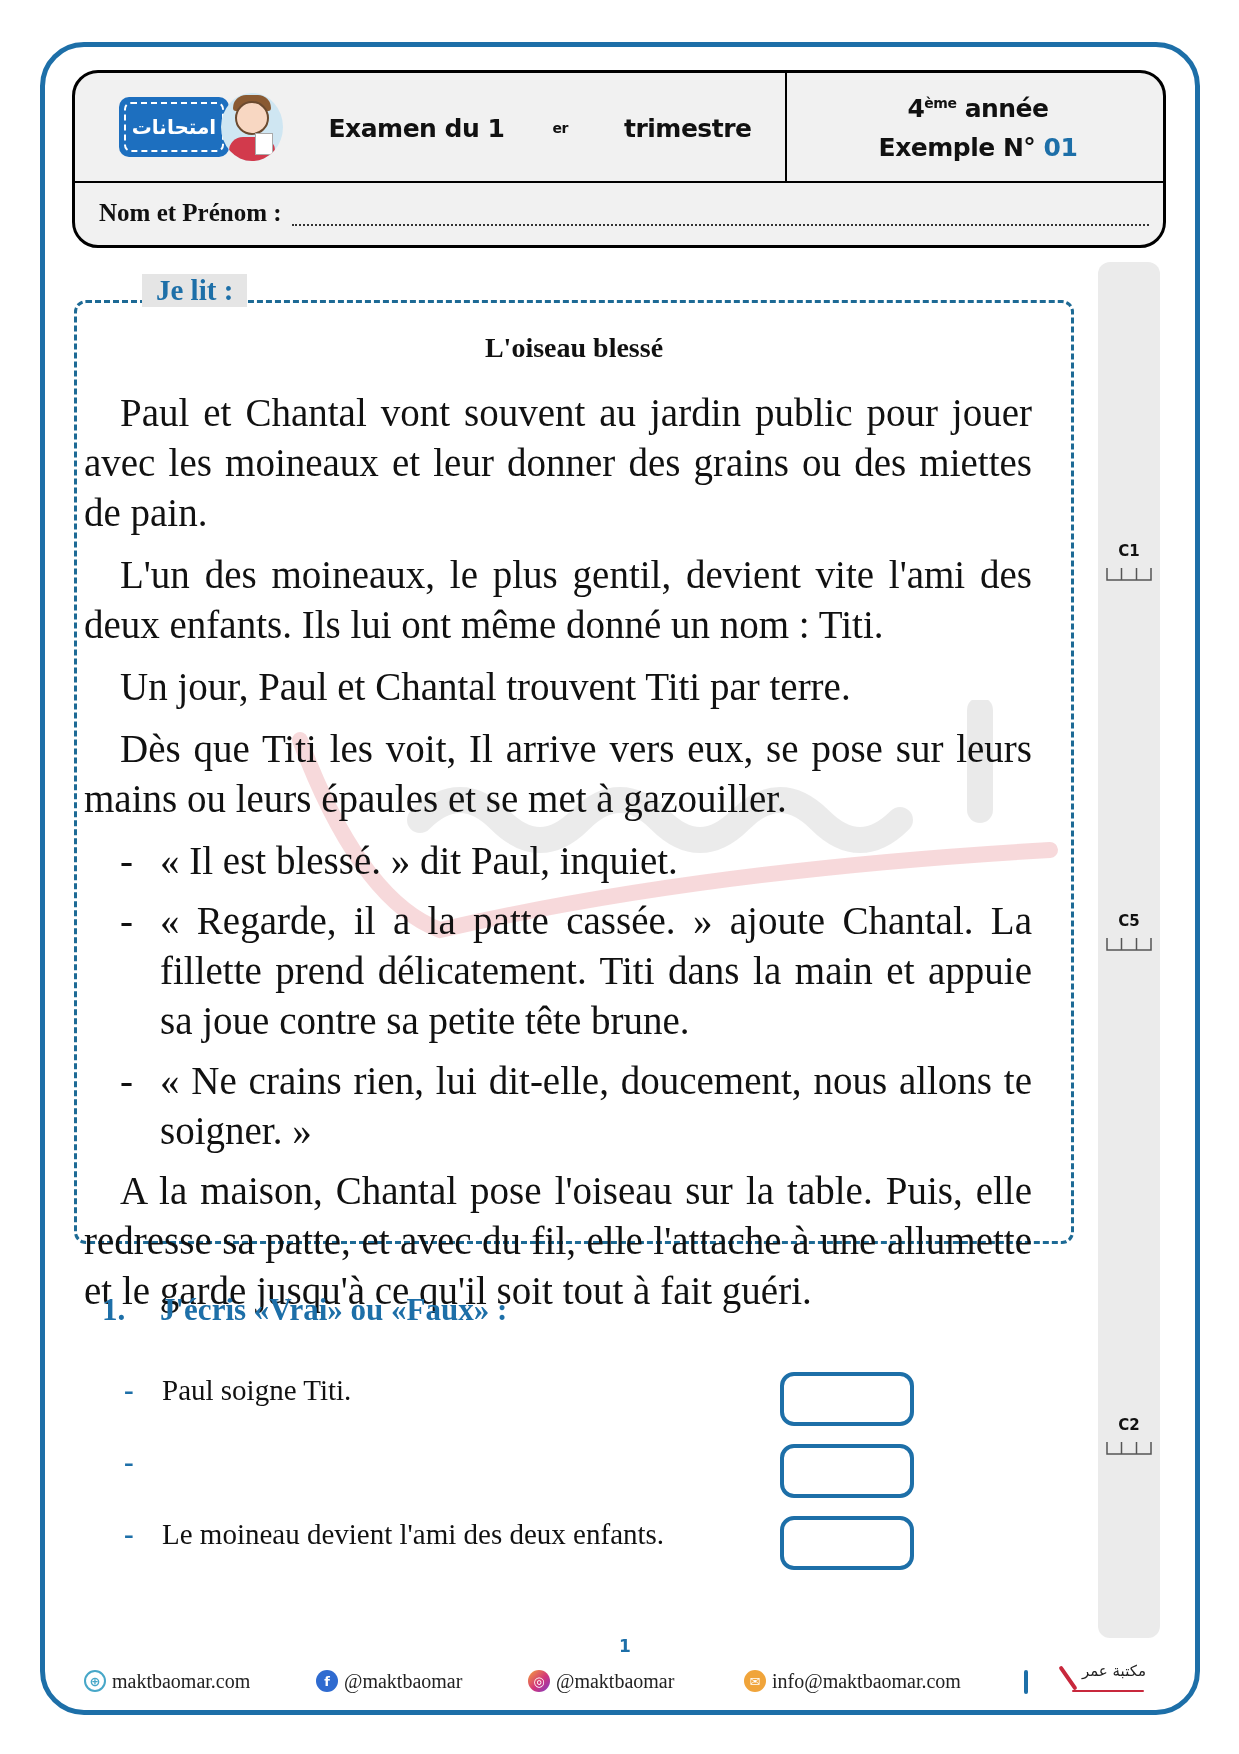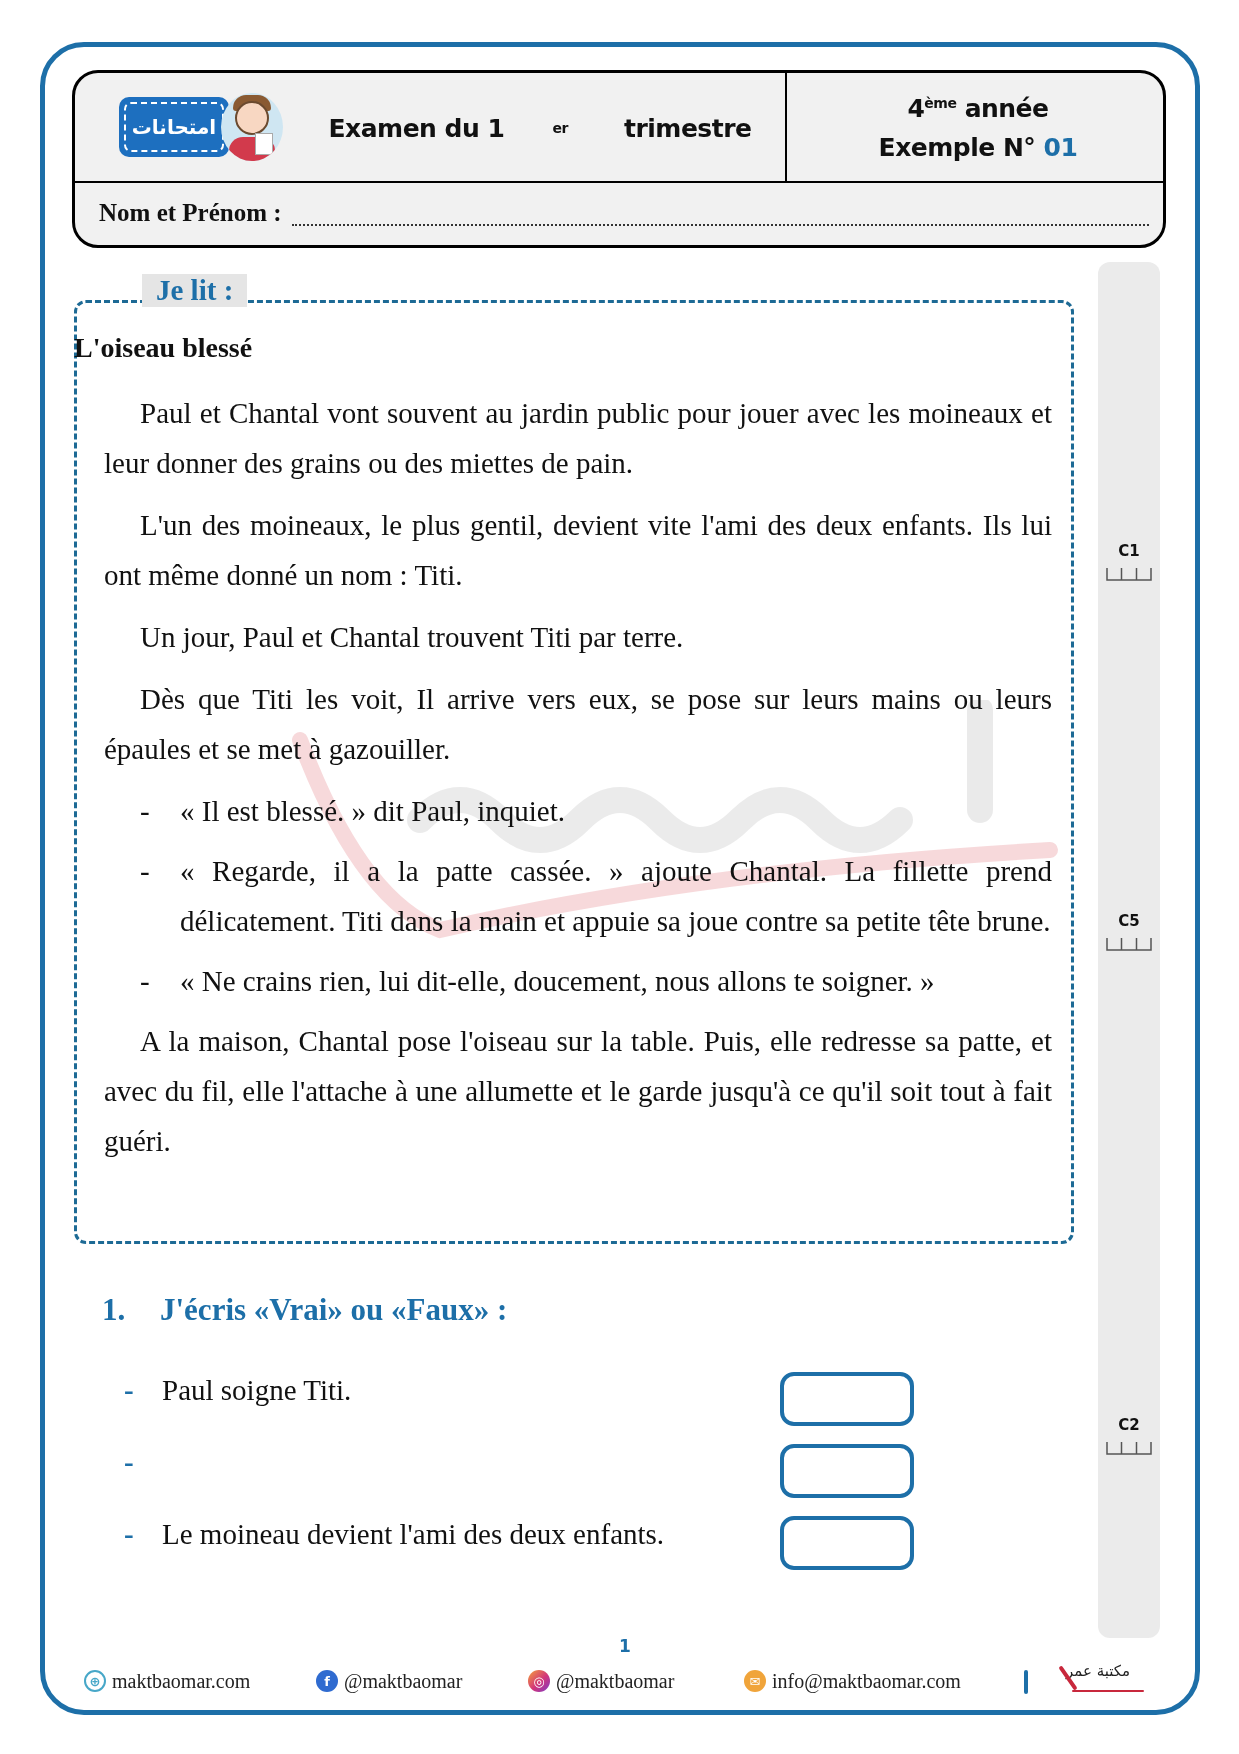--- a/index.html
+++ b/index.html
@@ -66,22 +66,22 @@
 
   
   .read-box {
     position: absolute; left: 74px; top: 300px; width: 1000px; height: 944px;
     border: 3px dashed #1d6a95; border-radius: 12px;
   }
   .read-label {
     position: absolute; left: 142px; top: 274px; padding: 0 14px; background: #e5e5e5;
     color: #1d6fa8; font-weight: bold; font-size: 29px;
   }
-  .read-title { position: absolute; left: 74px; top: 332px; width: 1000px; text-align: left; font-weight: bold; font-size: 28px; }
-  .story { position: absolute; left: 104px; top: 388px; width: 948px; font-size: 29px; line-height: 50px; text-align: justify; }
+  .read-title { position: absolute; left: 74px; top: 332px; width: 1000px; text-align: center; font-weight: bold; font-size: 28px; }
+  .story { position: absolute; left: 84px; top: 388px; width: 948px; font-size: 39px; line-height: 50px; text-align: justify; }
   .story p { margin-bottom: 12px; text-indent: 36px; }
   .story .dlg { display: flex; text-indent: 0; margin-bottom: 10px; padding-left: 36px; }
   .story .dlg .dash { width: 40px; flex: none; }
   .story .dlg .txt { flex: 1; text-align: justify; }
   .watermark { position: absolute; left: 280px; top: 700px; width: 780px; height: 260px; pointer-events: none; }
 
   
   .q-title { position: absolute; left: 102px; top: 1292px; color: #1d6fa8; font-weight: bold; font-size: 31px; }
   .q-title .n { display: inline-block; width: 58px; }
   .q-item { position: absolute; left: 124px; font-size: 29px; display: flex; align-items: center; }
@@ -93,21 +93,21 @@
 
   
   .page-num { position: absolute; left: 610px; top: 1636px; width: 30px; text-align: center; color: #1d6fa8; font-family: "DejaVu Sans", sans-serif; font-weight: bold; font-size: 17px; }
   .footer { position: absolute; top: 1666px; height: 30px; display: flex; align-items: center; font-size: 20px; color: #222; }
   .footer .ico { width: 22px; height: 22px; border-radius: 50%; margin-right: 6px; display: inline-flex; align-items: center; justify-content: center; color: #fff; font-family: "DejaVu Sans", sans-serif; font-weight: bold; font-size: 13px; }
   .ico-web { border: 2px solid #47a7c8; color: #47a7c8 !important; background: #fff; }
   .ico-fb { background: #2f6bd0; }
   .ico-ig { background: linear-gradient(135deg, #f5a13a, #d2347a 55%, #7b3cc8); }
   .ico-mail { background: #f0a43a; }
   .footer-sep { position: absolute; left: 1024px; top: 1670px; width: 4px; height: 24px; background: #1d6fa8; border-radius: 2px; }
-  .footer-logo { position: absolute; left: 1066px; top: 1662px; width: 80px; height: 34px; font-family: "DejaVu Sans", sans-serif; font-size: 15px; color: #222; text-align: left; }
+  .footer-logo { position: absolute; left: 1066px; top: 1662px; width: 80px; height: 34px; font-family: "DejaVu Sans", sans-serif; font-size: 15px; color: #222; text-align: right; }
   .footer-logo .pen { position: absolute; left: 0; top: 2px; width: 4px; height: 28px; background: #c8283c; transform: rotate(-35deg); border-radius: 2px; }
   .footer-logo .underline { position: absolute; left: 6px; bottom: 4px; width: 72px; height: 2px; background: #c8283c; border-radius: 2px; }
 </style>
 </head>
 <body>
 
 <div class="page-frame"></div>
 
 <div class="header">
   <div class="row1">

